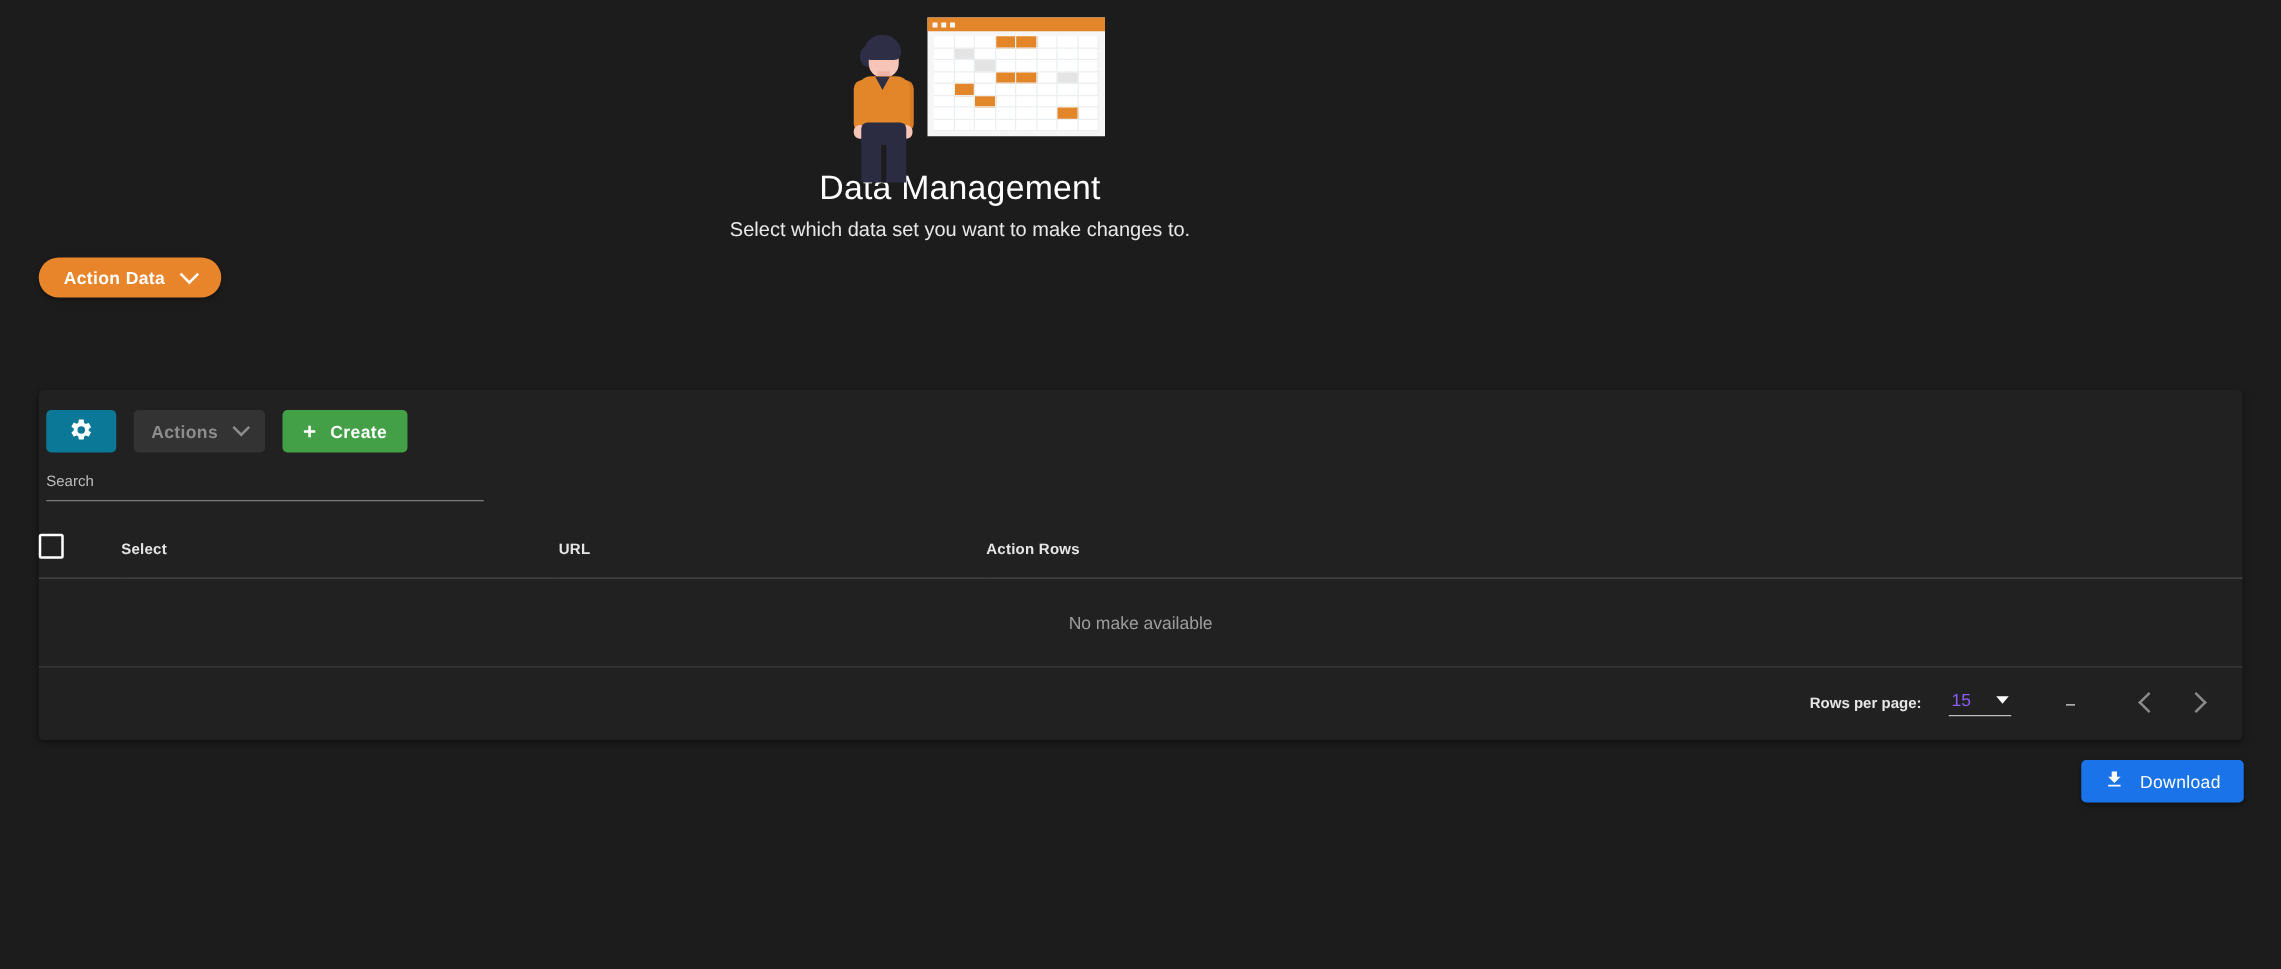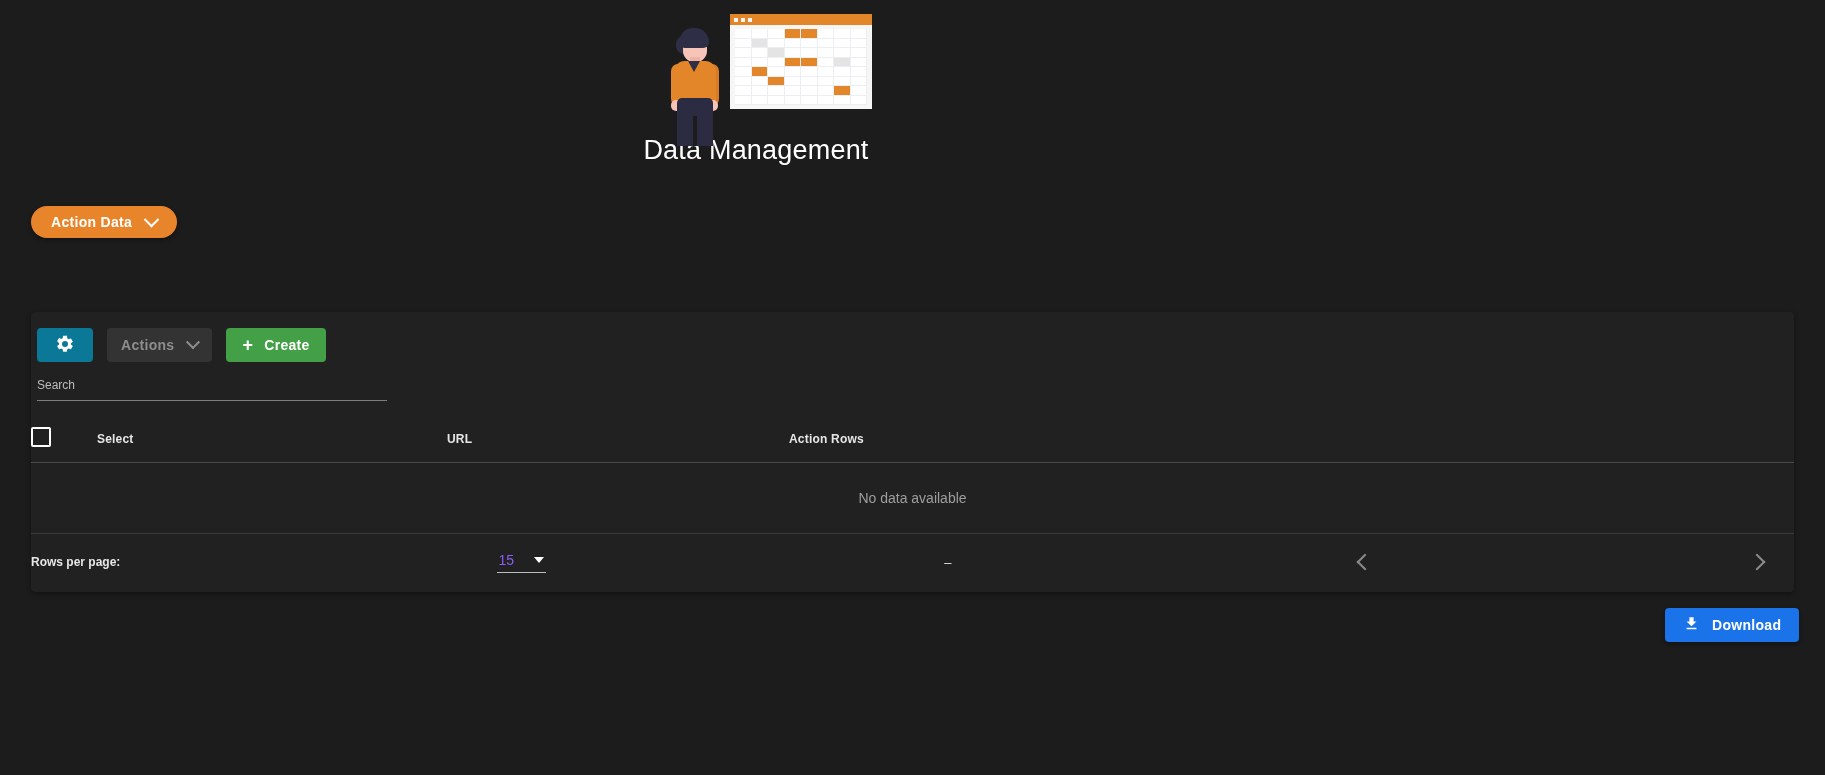--- a/index.html
+++ b/index.html
@@ -18,21 +18,21 @@
   .page {
     position: relative;
     width: 1825px;
     height: 775px;
     background: #1c1c1c;
   }
 
   
   .hero {
     position: absolute;
-    left: 0; top: 0;
+    left: 12px; top: 0;
     width: 1512px;
     text-align: center;
   }
   .illustration {
     position: relative;
     width: 260px;
     height: 118px;
     margin: 10px auto 0 auto;
   }
   
@@ -268,21 +268,21 @@
   }
   td.nodata {
     text-align: center;
     color: #9e9e9e;
     font-size: 14px;
     padding: 27px 0;
     border-bottom: 1px solid #3a3a3a;
   }
 
   .pager {
-    display: flex; align-items: center; justify-content: space-between;
+    display: flex; align-items: center; justify-content: flex-end;
     gap: 0;
     padding: 14px 18px 16px 0;
     height: 28px;
   }
   .pager-label {
     font-size: 12px; font-weight: bold; color: #e6e6e6;
     margin-right: 22px;
   }
   .rows-select {
     display: flex; align-items: center; gap: 20px;
@@ -317,21 +317,21 @@
     position: absolute; left: 1665px; top: 608px;
   }
   .btn-download {
     display: inline-flex; align-items: center; gap: 12px;
     height: 34px;
     padding: 0 18px;
     background: #1a73e8;
     border: none; border-radius: 4px;
     color: #ffffff;
     font-family: "Liberation Sans", sans-serif;
-    font-size: 14px; font-weight: bold;
+    font-size: 14px; font-weight: normal;
     letter-spacing: .3px;
     cursor: pointer;
     box-shadow: 0 2px 4px rgba(0,0,0,.4);
   }
 </style>
 </head>
 <body>
 
 <div class="page">
 
@@ -429,20 +429,21 @@
           <div class="cell"></div>
             <div class="cell"></div>
             <div class="cell"></div>
           <div class="cell"></div>
             <div class="cell"></div>
         </div>
       </div>
     </div>
 
     <h1 class="hero-title">Data Management</h1>
+    <p class="hero-sub">Select which data set you want to make changes to.</p>
   </div>
 
   <div class="select-data-wrap">
     <button class="btn-select-data">
       <span>Action Data</span>
       <span class="chev-down"></span>
     </button>
   </div>
 
 
@@ -478,21 +479,21 @@
           <th class="col-check">
             <span class="chk"></span>
           </th>
           <th class="col-title">Select</th>
           <th class="col-url">URL</th>
           <th class="col-action">Action Rows</th>
         </tr>
       </thead>
       <tbody>
         <tr>
-          <td class="nodata" colspan="4">No data available</td>
+          <td class="nodata" colspan="4">No make available</td>
         </tr>
       </tbody>
     </table>
 
     <div class="pager">
       <span class="pager-label">Rows per page:</span>
       <div class="rows-select">
         <span class="rows-value">15</span>
         <span class="caret"></span>
       </div>

